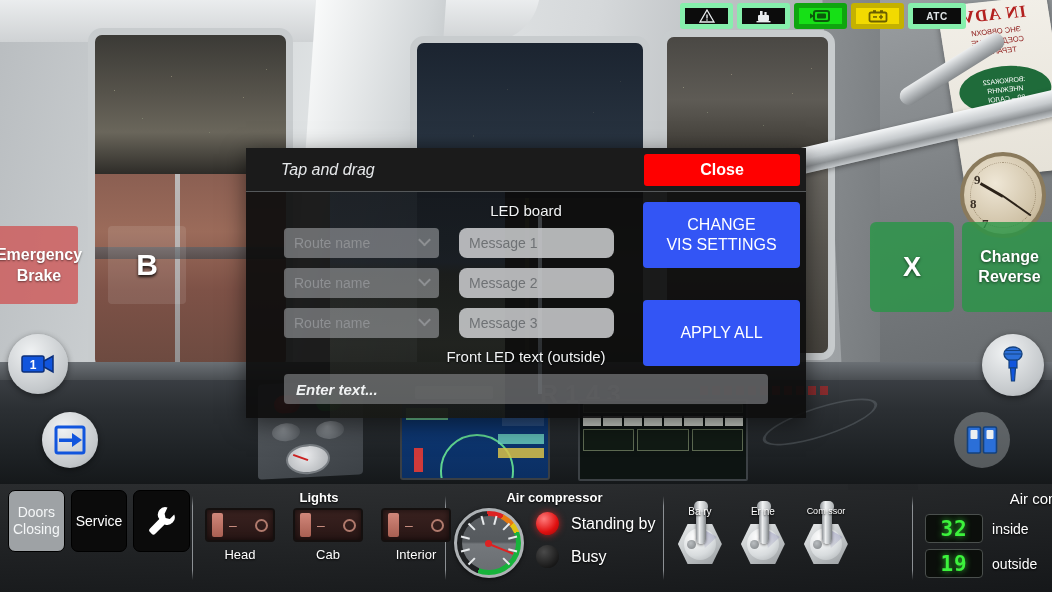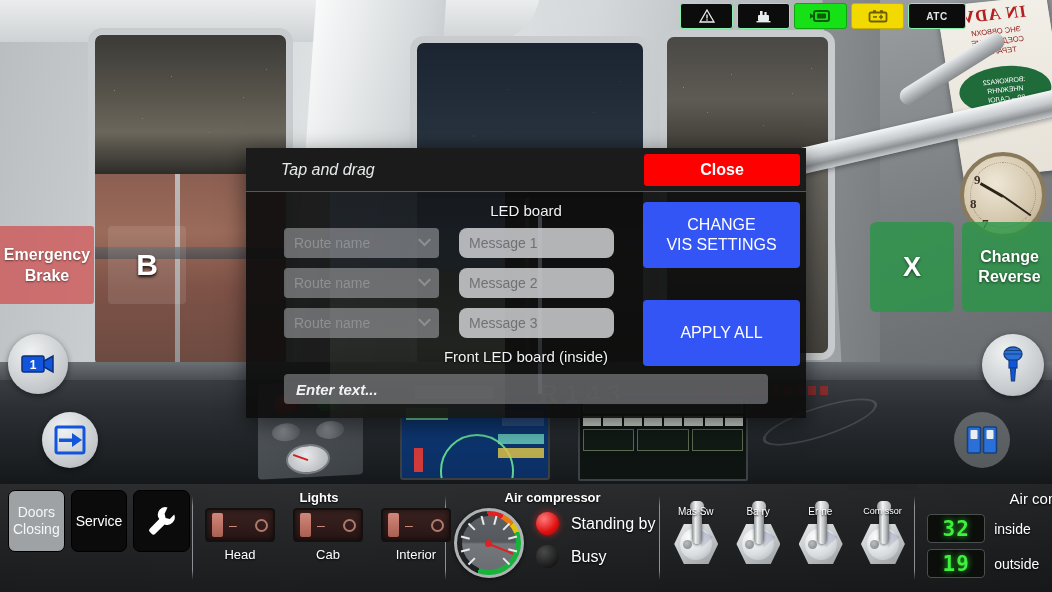--- a/index.html
+++ b/index.html
@@ -210,31 +210,31 @@
   }
 
   
   
   .statusbar{
     position:absolute; right: 86px; top: 2px; height: 28px;
     display:flex; gap: 4px; align-items:center; z-index: 30;
   }
   .sb-item{
     width: 53px; height: 26px; border-radius:3px;
-    background:#0c0c0c; border:1px solid #86efac;
+    background:#0c0c0c; border:5px solid #86efac;
     display:flex; align-items:center; justify-content:center;
     color:#e9ecee;
   }
   .sb-item.green{ background:#16e016; border-color:#0fa50f; }
   .sb-item.yellow{ background:#f2da00; border-color:#c4b100; }
   .sb-item.atc{ width:58px; font-size:10px; font-weight:bold; letter-spacing:.5px; color:#dfe3e5;}
 
   
   .emerg-brake{
-    position:absolute; left: 0; top: 226px; width: 94px; height: 78px;
+    position:absolute; left: 0; top: 226px; width: 78px; height: 78px;
     background: rgba(206,84,84,.78);
     color:#fff; font-weight:bold; font-size:16px; line-height:21px;
     display:flex; align-items:center; justify-content:center; text-align:center;
     border-radius:0 3px 3px 0; z-index: 25;
     text-shadow: 0 1px 2px rgba(0,0,0,.5);
   }
   .btn-b{
     position:absolute; left: 108px; top: 226px; width: 78px; height: 78px;
     background: rgba(255,255,255,.10);
     color:#fff; font-weight:bold; font-size:30px;
@@ -702,21 +702,21 @@
               <span>Route name</span>
               <span class="chev"></span>
             </div>
             <div class="txtin">
               <span>Message 3</span>
             </div>
           </div>
 
         </div>
 
-        <div class="sec-title" style="margin-top:4px;">Front LED board (inside)</div>
+        <div class="sec-title" style="margin-top:4px;">Front LED text (outside)</div>
 
         <div class="front-input">
           <span>Enter text...</span>
         </div>
 
       </div>
 
       <div class="modal-actions">
         <div class="act-btn act-change">
           <div>
@@ -815,27 +815,20 @@
           </div>
         </div>
       </div>
     </div>
 
     <div class="bp-div"></div>
 
     <div class="bp-sec" style="width:250px;">
       <div class="toggles" style="margin-top:8px;">
 
-        <div class="tog">
-          <div class="tog-name">Mas   Sw</div>
-          <div class="tog-base"></div>
-          <div class="tog-dial"></div>
-          <div class="tog-shadow"></div>
-          <div class="tog-stick"></div>
-        </div>
 
         <div class="tog">
           <div class="tog-name">Ba    ry</div>
           <div class="tog-base"></div>
           <div class="tog-dial"></div>
           <div class="tog-shadow"></div>
           <div class="tog-stick"></div>
         </div>
 
         <div class="tog">

